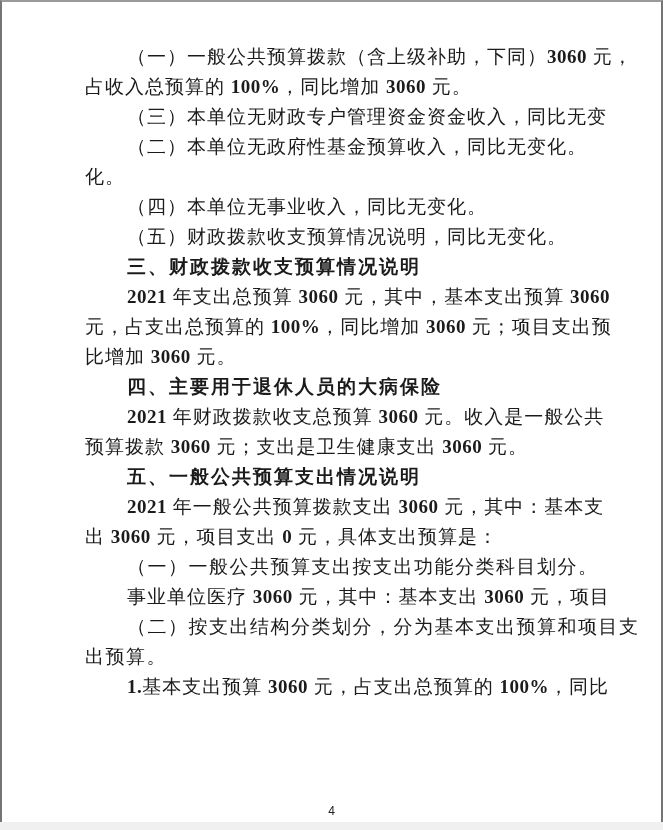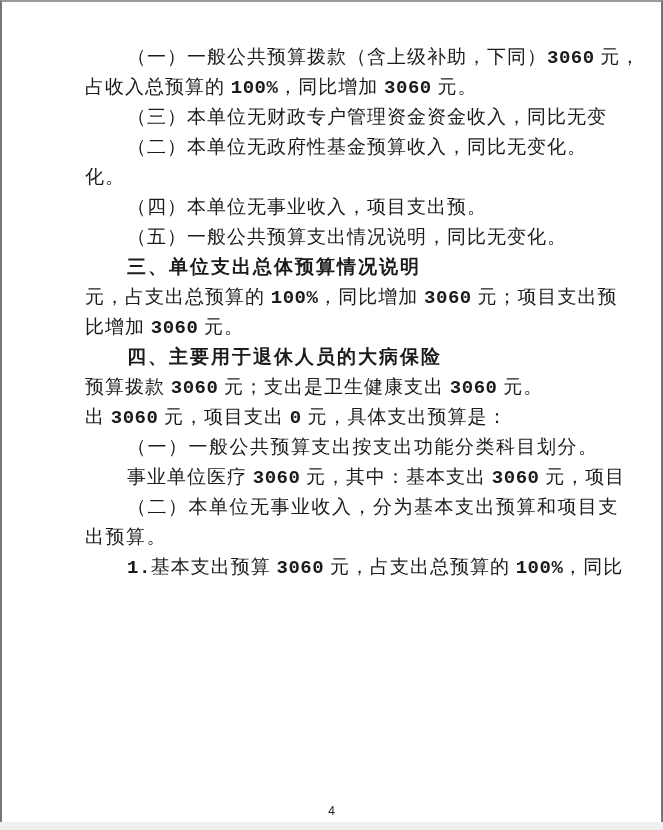--- a/index.html
+++ b/index.html
@@ -44,21 +44,21 @@
   .line.heading {
     font-family: "Liberation Sans", "DejaVu Sans", sans-serif;
     font-weight: bold;
     letter-spacing: 2px;
   }
   .line.subheading {
     font-weight: normal;
     letter-spacing: 1.5px;
   }
   .num {
-    font-family: Liberation Mono, monospace;
+    font-family: Liberation Serif, serif;
     font-weight: bold;
     letter-spacing: 0.5px;
     text-align: right;
   }
   .page-num {
     position: absolute;
     top: 801px;
     left: 0;
     width: 100%;
     height: 16px;
@@ -77,29 +77,33 @@
 </head>
 <body>
 
 <div class="page">
   <div class="content">
       <div class="line body indent">（一）一般公共预算拨款（含上级补助，下同）<span class="num">3060</span> 元，</div>
       <div class="line body">占收入总预算的 <span class="num">100%</span>，同比增加 <span class="num">3060</span> 元。</div>
       <div class="line body indent">（三）本单位无财政专户管理资金资金收入，同比无变</div>
       <div class="line body indent">（二）本单位无政府性基金预算收入，同比无变化。</div>
       <div class="line body">化。</div>
-      <div class="line body indent">（四）本单位无事业收入，项目支出预。</div>
-      <div class="line body indent">（五）一般公共预算支出情况说明，同比无变化。</div>
-      <div class="line heading indent">三、单位支出总体预算情况说明</div>
+      <div class="line body indent">（四）本单位无事业收入，同比无变化。</div>
+      <div class="line body indent">（五）财政拨款收支预算情况说明，同比无变化。</div>
+      <div class="line heading indent">三、财政拨款收支预算情况说明</div>
+      <div class="line body indent"><span class="num">2021</span> 年支出总预算 <span class="num">3060</span> 元，其中，基本支出预算 <span class="num">3060</span></div>
       <div class="line body">元，占支出总预算的 <span class="num">100%</span>，同比增加 <span class="num">3060</span> 元；项目支出预</div>
       <div class="line body">比增加 <span class="num">3060</span> 元。</div>
       <div class="line heading indent">四、主要用于退休人员的大病保险</div>
+      <div class="line body indent"><span class="num">2021</span> 年财政拨款收支总预算 <span class="num">3060</span> 元。收入是一般公共</div>
       <div class="line body">预算拨款 <span class="num">3060</span> 元；支出是卫生健康支出 <span class="num">3060</span> 元。</div>
+      <div class="line heading indent">五、一般公共预算支出情况说明</div>
+      <div class="line body indent"><span class="num">2021</span> 年一般公共预算拨款支出 <span class="num">3060</span> 元，其中：基本支</div>
       <div class="line body">出 <span class="num">3060</span> 元，项目支出 <span class="num">0</span> 元，具体支出预算是：</div>
       <div class="line subheading indent">（一）一般公共预算支出按支出功能分类科目划分。</div>
       <div class="line body indent">事业单位医疗 <span class="num">3060</span> 元，其中：基本支出 <span class="num">3060</span> 元，项目</div>
-      <div class="line subheading indent">（二）本单位无事业收入，分为基本支出预算和项目支</div>
+      <div class="line subheading indent">（二）按支出结构分类划分，分为基本支出预算和项目支</div>
       <div class="line subheading">出预算。</div>
       <div class="line body indent"><span class="num">1.</span>基本支出预算 <span class="num">3060</span> 元，占支出总预算的 <span class="num">100%</span>，同比</div>
     </div>
   <div class="page-num">4</div>
 </div>
 <div class="bottom-strip"></div>
 
 </body></html>

